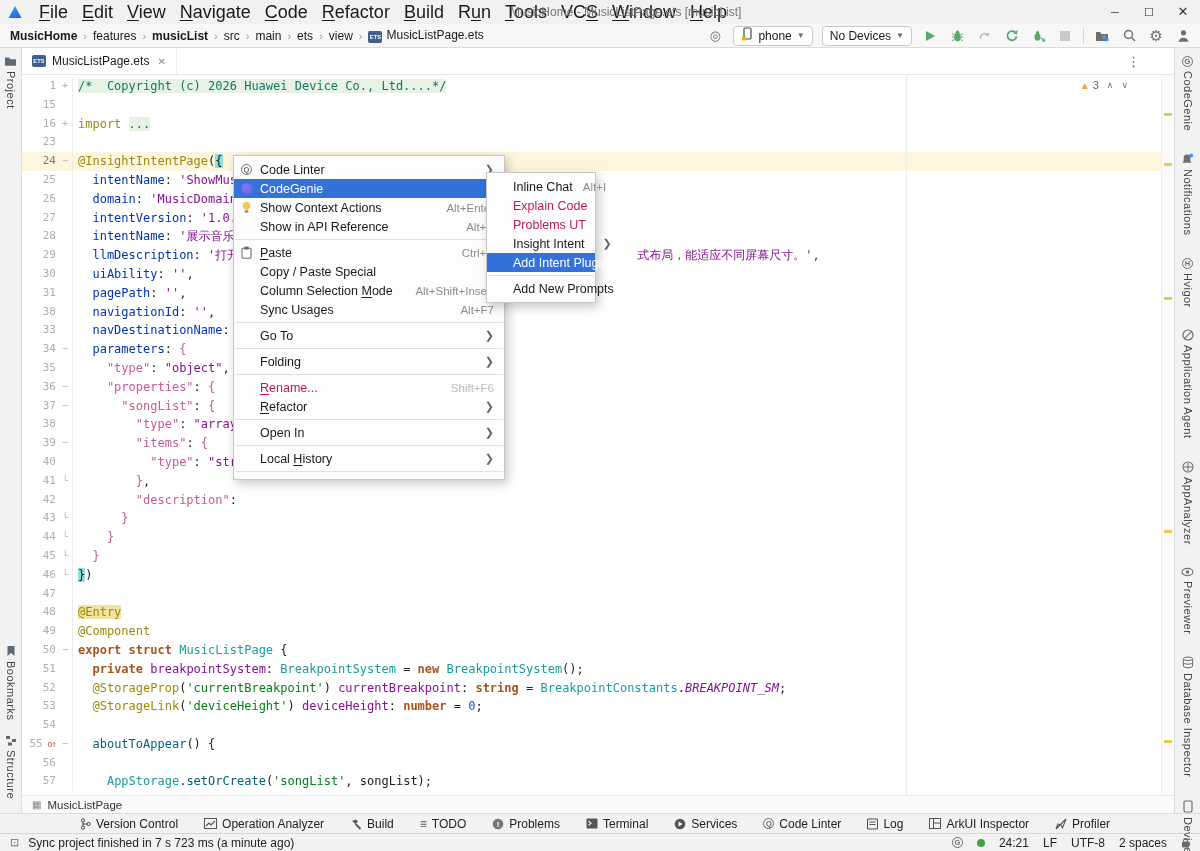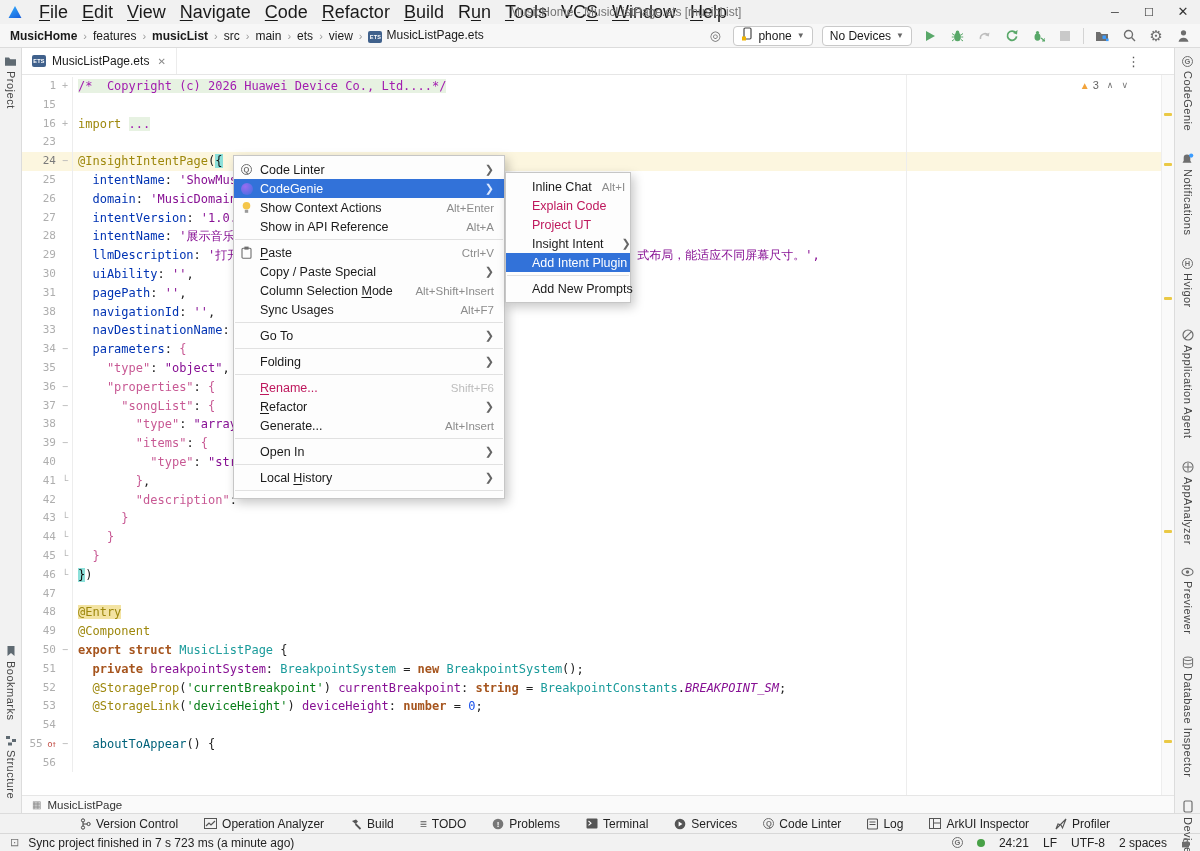--- a/index.html
+++ b/index.html
@@ -51,21 +51,21 @@
   .gut{width:36px;text-align:right;color:#aeaeae;flex:none;font-size:11px;padding-right:2px}
   .row.cur .gut{color:#7a7a7a}
   .fold{width:15px;flex:none;color:#b7b7b7;text-align:center;font-size:10px;border-right:1px solid #ededed}
   .code{padding-left:5px}
   .gapseg{display:inline-block}
   .pl{color:#222}.key{color:#0033b3}.key2{color:#c85994}.str{color:#871094}.str2{color:#067d17}
   .br{color:#c85994}.kw{color:#a6551e;font-weight:bold}.kwol{color:#9e880d}
   .type{color:#1a9b9b}.fld{color:#871094}.sfld{color:#871094;font-style:italic}
   .num{color:#1750eb}.meth{color:#00627a}
   .sel{background:#8ce0da;color:#111}
-  .cmt{color:#a21caf;background:#e7f2e2}
+  .cmt{color:#0f766e;background:#e7f2e2}
   .hl{background:#f3e3a2}
   .ovmark{color:#c4554d;font-size:9px;letter-spacing:-1px}
   .margin-line{position:absolute;top:0;bottom:0;left:884px;width:1px;background:#ededed}
   .warnwidget{position:absolute;top:4px;right:46px;display:flex;align-items:center;gap:8px;font-size:11px;color:#666}
   .warn-tri{color:#f2a33a;font-size:10px}
   .chev{color:#777;font-size:9px}
   .markcol{position:absolute;top:0;bottom:0;right:0;width:13px;background:#fafafa;border-left:1px solid #eee}
   .ymark{position:absolute;right:2px;width:8px;height:3px;background:#eac946;border-radius:1px}
 
   
@@ -295,20 +295,21 @@
         <div class="row"><span class="gut">47</span><span class="fold"></span><span class="code"></span></div>
         <div class="row"><span class="gut">48</span><span class="fold"></span><span class="code"><span class="kwol hl">@Entry</span></span></div>
         <div class="row"><span class="gut">49</span><span class="fold"></span><span class="code"><span class="kwol">@Component</span></span></div>
         <div class="row"><span class="gut">50</span><span class="fold">−</span><span class="code"><span class="kw">export struct</span><span class="pl"> </span><span class="type">MusicListPage</span><span class="pl"> {</span></span></div>
         <div class="row"><span class="gut">51</span><span class="fold"></span><span class="code"><span class="pl">  </span><span class="kw">private</span><span class="pl"> </span><span class="fld">breakpointSystem</span><span class="pl">: </span><span class="type">BreakpointSystem</span><span class="pl"> = </span><span class="kw">new</span><span class="pl"> </span><span class="type">BreakpointSystem</span><span class="pl">();</span></span></div>
         <div class="row"><span class="gut">52</span><span class="fold"></span><span class="code"><span class="pl">  </span><span class="kwol">@StorageProp</span><span class="pl">(</span><span class="str2">'currentBreakpoint'</span><span class="pl">) </span><span class="fld">currentBreakpoint</span><span class="pl">: </span><span class="kw">string</span><span class="pl"> = </span><span class="type">BreakpointConstants</span><span class="pl">.</span><span class="sfld">BREAKPOINT_SM</span><span class="pl">;</span></span></div>
         <div class="row"><span class="gut">53</span><span class="fold"></span><span class="code"><span class="pl">  </span><span class="kwol">@StorageLink</span><span class="pl">(</span><span class="str2">'deviceHeight'</span><span class="pl">) </span><span class="fld">deviceHeight</span><span class="pl">: </span><span class="kw">number</span><span class="pl"> = </span><span class="num">0</span><span class="pl">;</span></span></div>
         <div class="row"><span class="gut">54</span><span class="fold"></span><span class="code"></span></div>
         <div class="row"><span class="gut">55<span class="ovmark"> o↑</span></span><span class="fold">−</span><span class="code"><span class="pl">  </span><span class="meth">aboutToAppear</span><span class="pl">() {</span></span></div>
         <div class="row"><span class="gut">56</span><span class="fold"></span><span class="code"></span></div>
+        <div class="row"><span class="gut">57</span><span class="fold"></span><span class="code"><span class="pl">    </span><span class="type">AppStorage</span><span class="pl">.</span><span class="meth">setOrCreate</span><span class="pl">(</span><span class="str2">'songList'</span><span class="pl">, songList);</span></span></div>
         <div class="margin-line"></div>
         <div class="warnwidget">
         <span><span class="warn-tri">▲</span>
         <span>3</span></span>
         <span class="chev">∧</span>
         <span class="chev">∨</span>
       </div>
         <div class="markcol">
         <span class="ymark" style="top:38px"></span>
         <span class="ymark" style="top:88px"></span>
@@ -596,52 +597,47 @@
     <div class="mi dis">
       <span class="mic"></span>
       <span class="lbl"><span><u>R</u>ename...</span></span>
       <span class="sc">Shift+F6</span>
     </div>
     <div class="mi">
       <span class="mic"></span>
       <span class="lbl"><span><u>R</u>efactor</span></span>
       <span class="arr">❯</span>
     </div>
-    <div class="mi">
-      <span class="mic"></span>
-      <span class="lbl"><span>Generate...</span></span>
-      <span class="sc">Alt+Insert</span>
-    </div>
     <div class="msep"></div>
     <div class="mi">
       <span class="mic"></span>
       <span class="lbl"><span>Open In</span></span>
       <span class="arr">❯</span>
     </div>
     <div class="msep"></div>
     <div class="mi">
       <span class="mic"></span>
       <span class="lbl"><span>Local <u>H</u>istory</span></span>
       <span class="arr">❯</span>
     </div>
     <div class="msep"></div>
   </div>
-<div class="menu" id="submenu" style="left:505px;top:172px;width:126px">
+<div class="menu" id="submenu" style="left:486px;top:172px;width:110px">
     <div class="mi">
       <span class="mic"></span>
       <span class="lbl"><span>Inline Chat</span></span>
       <span class="sc">Alt+I</span>
     </div>
     <div class="mi dis">
       <span class="mic"></span>
       <span class="lbl"><span>Explain Code</span></span>
     </div>
     <div class="mi dis">
       <span class="mic"></span>
-      <span class="lbl"><span>Project UT</span></span>
+      <span class="lbl"><span>Problems UT</span></span>
     </div>
     <div class="mi">
       <span class="mic"></span>
       <span class="lbl"><span>Insight Intent</span></span>
       <span class="arr">❯</span>
     </div>
     <div class="mi seld">
       <span class="mic"></span>
       <span class="lbl"><span>Add Intent Plugin</span></span>
     </div>

